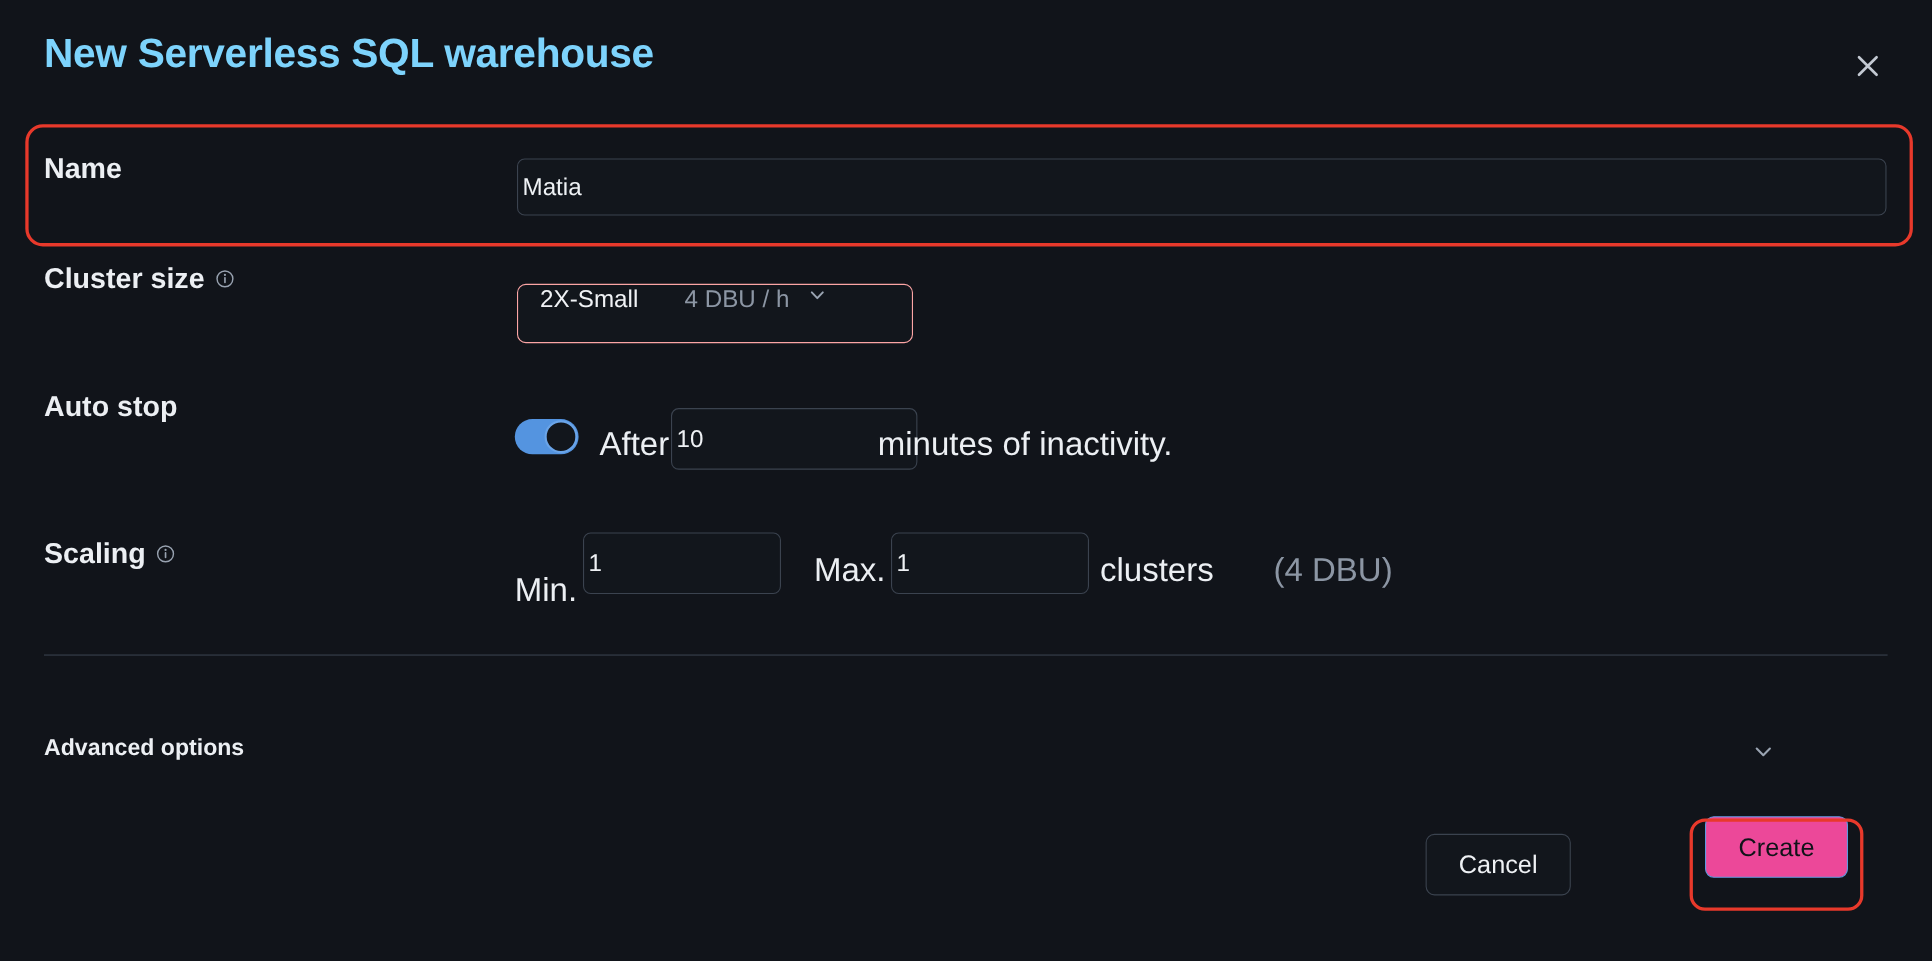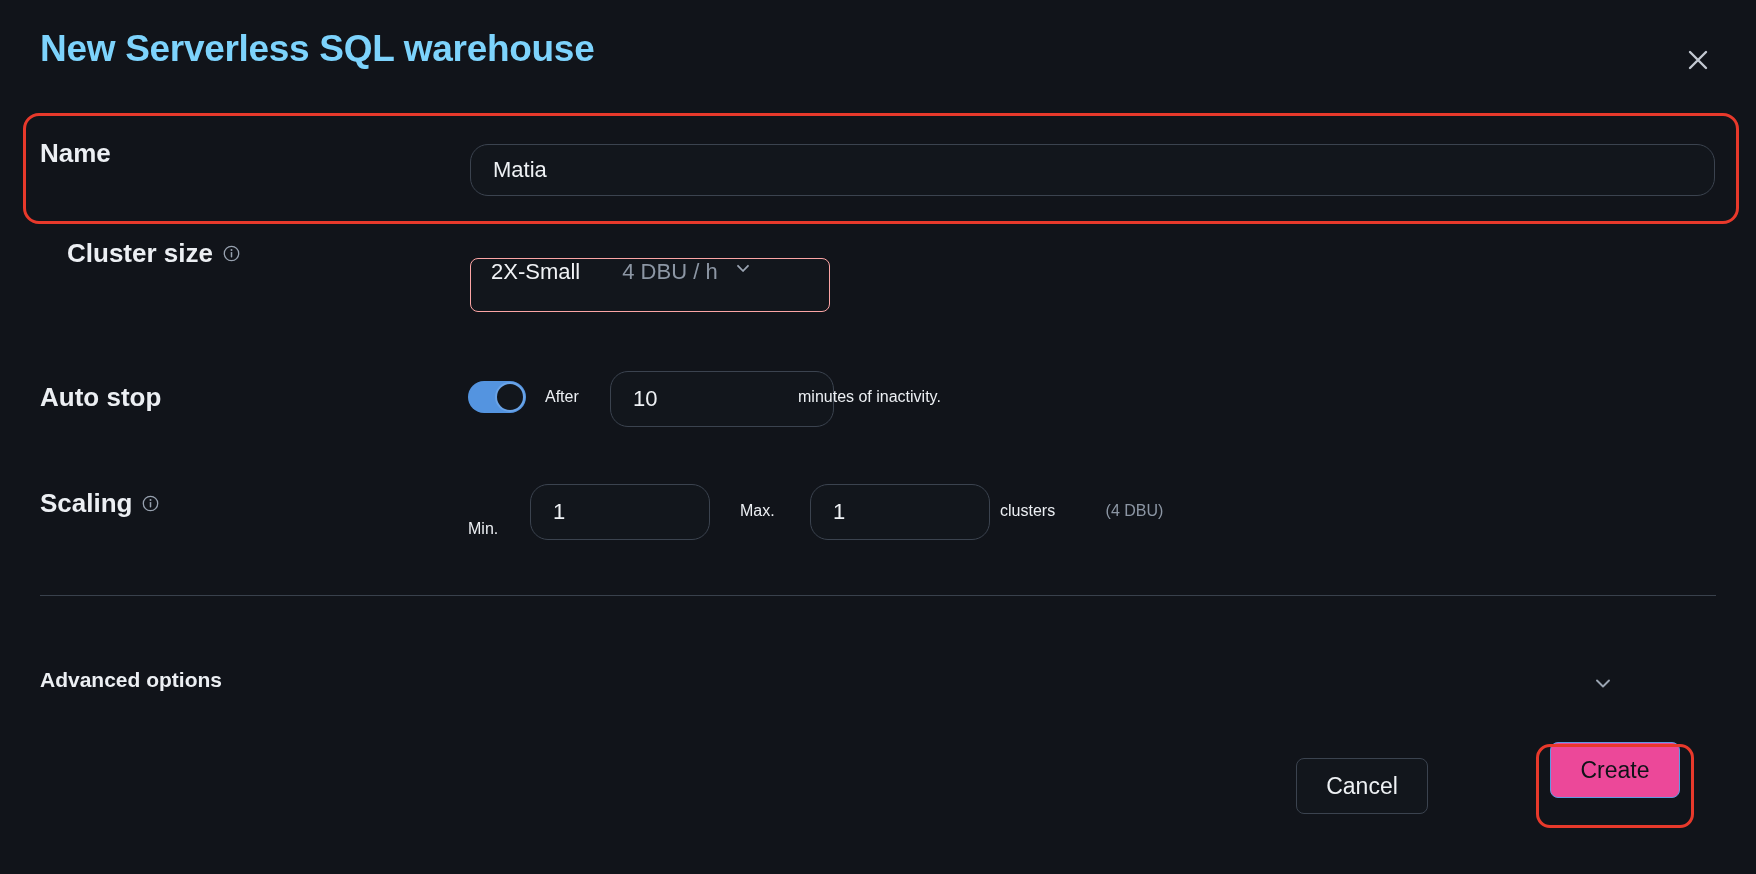--- a/index.html
+++ b/index.html
@@ -95,38 +95,38 @@
     height: 111px;
     border: 3px solid #e8392b;
     border-radius: 16px;
     box-sizing: border-box;
     pointer-events: none;
   }
   .text-input {
     position: absolute;
     background: #12161c;
     border: 1px solid #3b434f;
-    border-radius: 18px;
+    border-radius: 7px;
     box-sizing: border-box;
     color: #eef1f4;
     font-family: "Liberation Sans", sans-serif;
     font-size: 22px;
     outline: none;
-    padding: 0 22px;
+    padding: 0 4px;
   }
   #name-input {
     left: 470px;
     top: 144px;
     width: 1245px;
     height: 52px;
   }
 
   
   #cluster-row { top: 230px; height: 60px; }
-  #cluster-label { top: 8px; margin-left: 27px; }
+  #cluster-label { top: 8px; }
   .select-box {
     position: absolute;
     left: 470px;
     top: 258px;
     height: 54px;
     min-width: 360px;
     background: #12161c;
     border: 1px solid #fca5a5;
     border-radius: 8px;
     box-sizing: border-box;
@@ -147,21 +147,21 @@
     margin-left: 42px;
   }
   .chev {
     margin-left: 16px;
     display: inline-flex;
     align-items: center;
   }
   .chev svg { display: block; }
 
   
-  #autostop-row { top: 368px; height: 60px; text-align: right; }
+  #autostop-row { top: 340px; height: 60px; text-align: right; }
   #autostop-label { top: 14px; }
   .toggle {
     position: absolute;
     left: 468px;
     top: 381px;
     width: 58px;
     height: 32px;
     border-radius: 16px;
     background: #5494e0;
     cursor: pointer;
@@ -173,21 +173,21 @@
     top: 1px;
     width: 30px;
     height: 30px;
     border-radius: 50%;
     background: #12161c;
     border: 2px solid #6aa4e8;
     box-sizing: border-box;
   }
   .inline-text {
     position: absolute;
-    font-size: 16px;
+    font-size: 30px;
     color: #eceff3;
     white-space: nowrap;
   }
   #after-label { left: 545px; top: 388px; }
   #autostop-input {
     left: 610px;
     top: 371px;
     width: 224px;
     height: 56px;
   }

